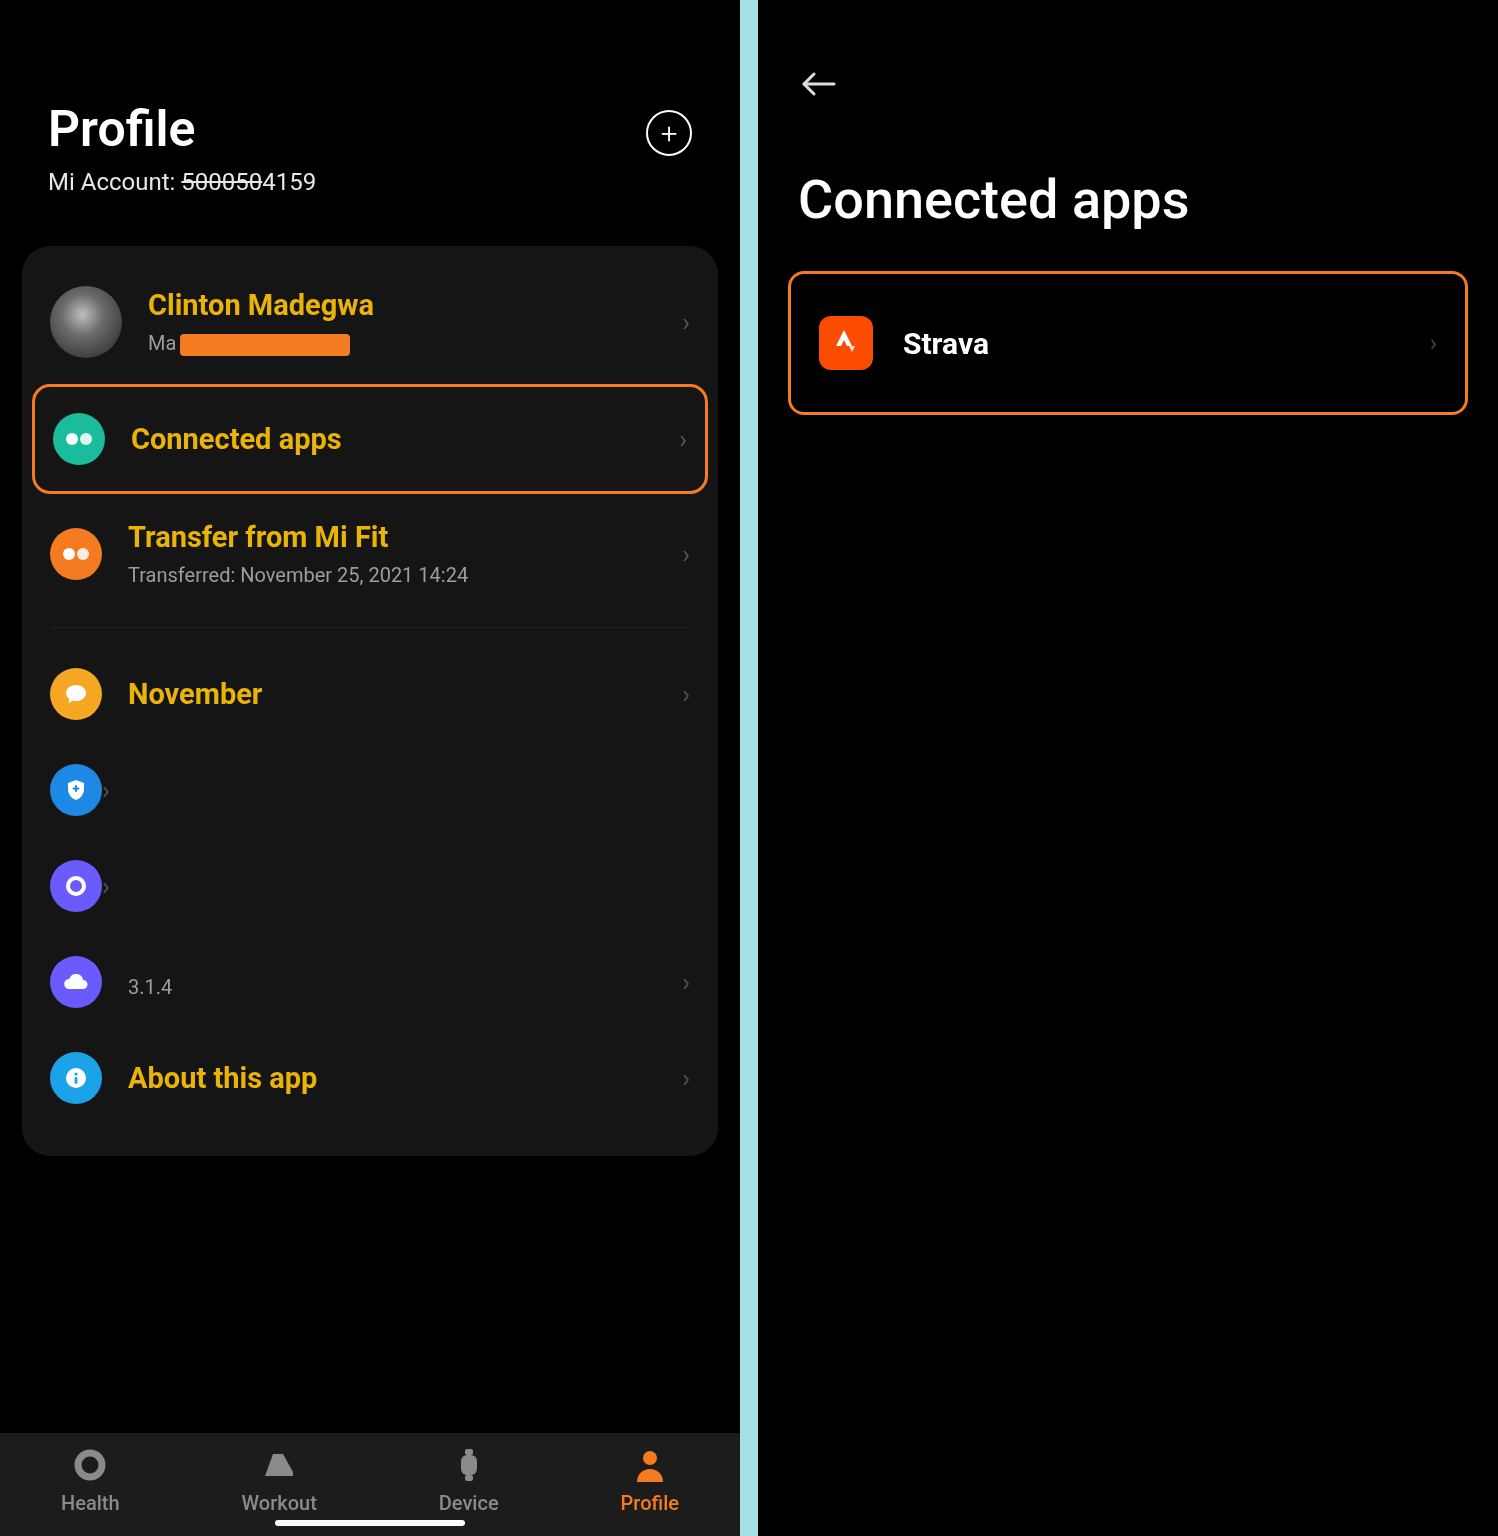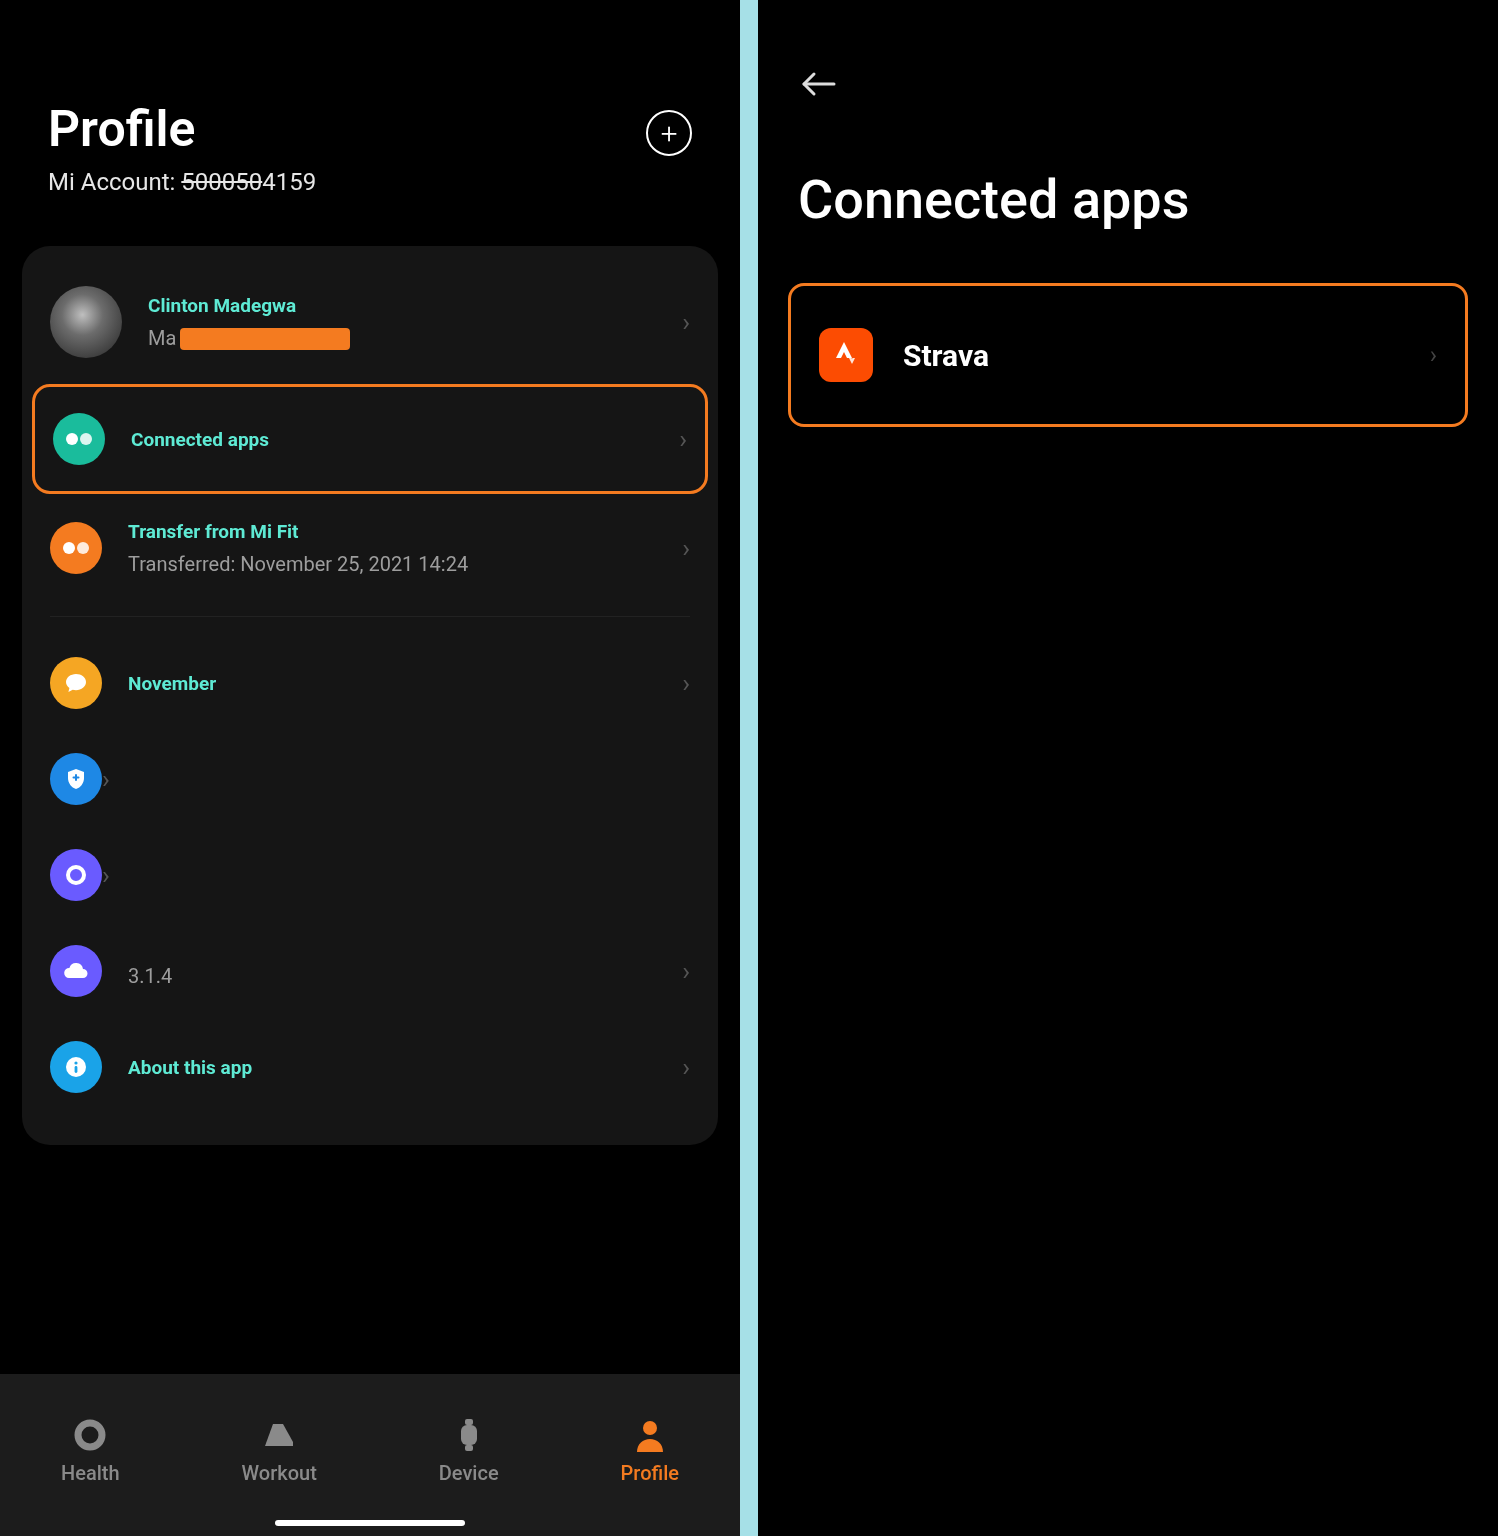--- a/index.html
+++ b/index.html
@@ -59,21 +59,21 @@
     width: 52px; height: 52px; border-radius: 50%;
     display: flex; align-items: center; justify-content: center;
     flex: 0 0 52px;
   }
   .row .avatar {
     width: 72px; height: 72px; border-radius: 50%;
     background: radial-gradient(circle at 45% 40%, #bfbfbf 0%, #6c6c6c 35%, #222 100%);
     flex: 0 0 72px;
   }
   .row .labels { margin-left: 26px; flex: 1 1 auto; }
-  .row .title { font-size: 19px; font-weight: 700; color: #5eead4; }
+  .row .title { font-size: 29px; font-weight: 700; color: #eab308; }
   .row .subtitle { font-size: 20px; color: #9d9d9d; margin-top: 9px; }
   .row .chev { color: #555; font-size: 26px; }
   .divider { height: 1px; background: #222; margin: 18px 28px; }
 
   
   .ic-teal   { background: #1abc9c; }
   .ic-orange { background: #f47b20; }
   .ic-yellow { background: #f5a623; }
   .ic-blue   { background: #1e88e5; }
   .ic-purple { background: #6a5bff; }
@@ -87,21 +87,21 @@
     border-radius: 4px;
     margin-left: 4px;
     vertical-align: middle;
   }
   .faded-prefix { color: #9d9d9d; font-size: 20px; }
 
   
   .navbar {
     margin-top: auto;
     background: #1c1c1c;
-    height: 162px;
+    height: 103px;
     display: flex;
     align-items: center;
     justify-content: space-around;
     padding-bottom: 10px;
   }
   .nav-item {
     display: flex; flex-direction: column; align-items: center;
     color: #8a8a8a; font-size: 20px; font-weight: 500;
   }
   .nav-item.active { color: #f47b20; }
@@ -112,21 +112,21 @@
   }
 
   
   .right .topbar { padding: 70px 40px 20px 40px; }
   .back-arrow { font-size: 36px; color: #ddd; }
   .right h1 {
     font-size: 54px; font-weight: 500;
     padding: 50px 40px 40px 40px;
   }
   .app-row {
-    margin: 12px 30px;
+    margin: 0 30px;
     border: 3px solid #f47b20;
     border-radius: 16px;
     padding: 42px 28px;
     display: flex; align-items: center;
   }
   .app-row .app-icon {
     width: 54px; height: 54px; border-radius: 12px;
     background: #fc4c02;
     display: flex; align-items: center; justify-content: center;
     flex: 0 0 54px;

